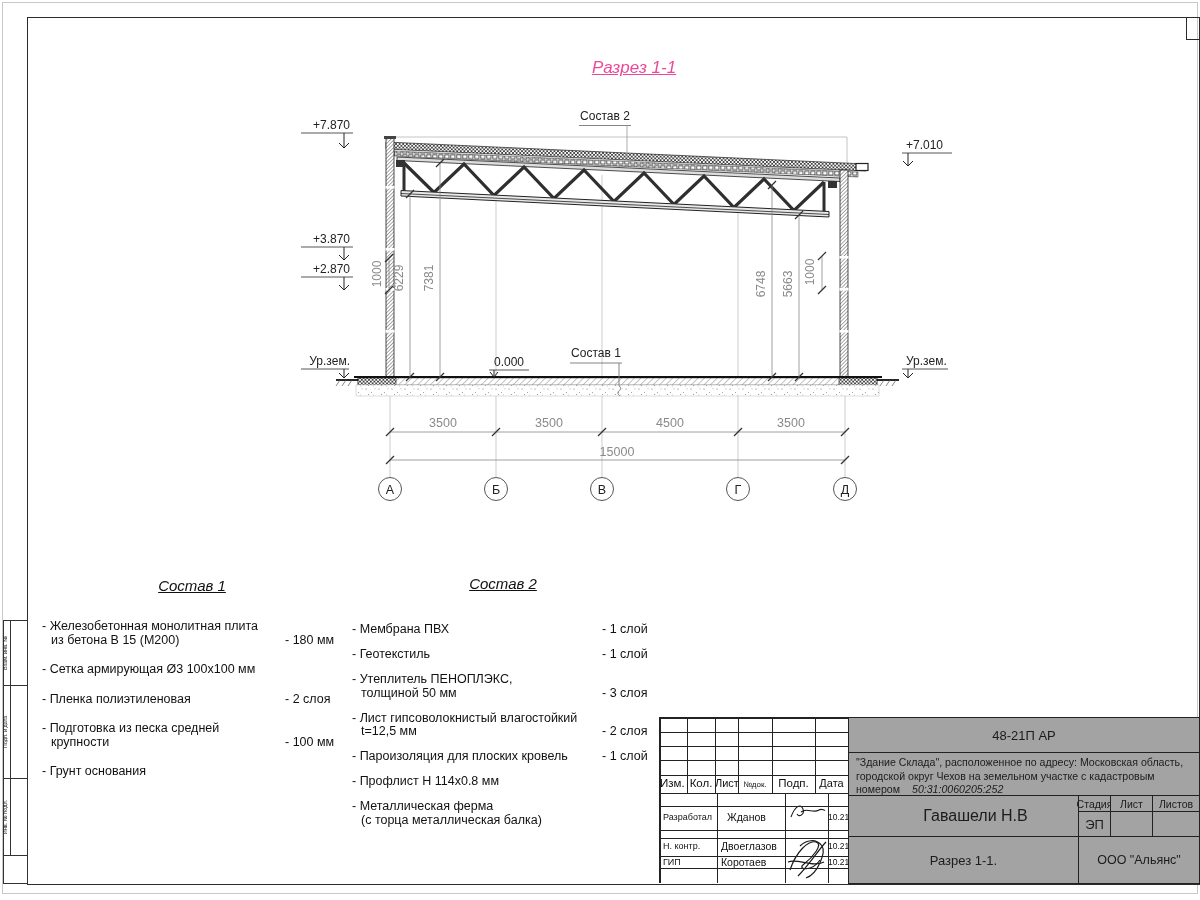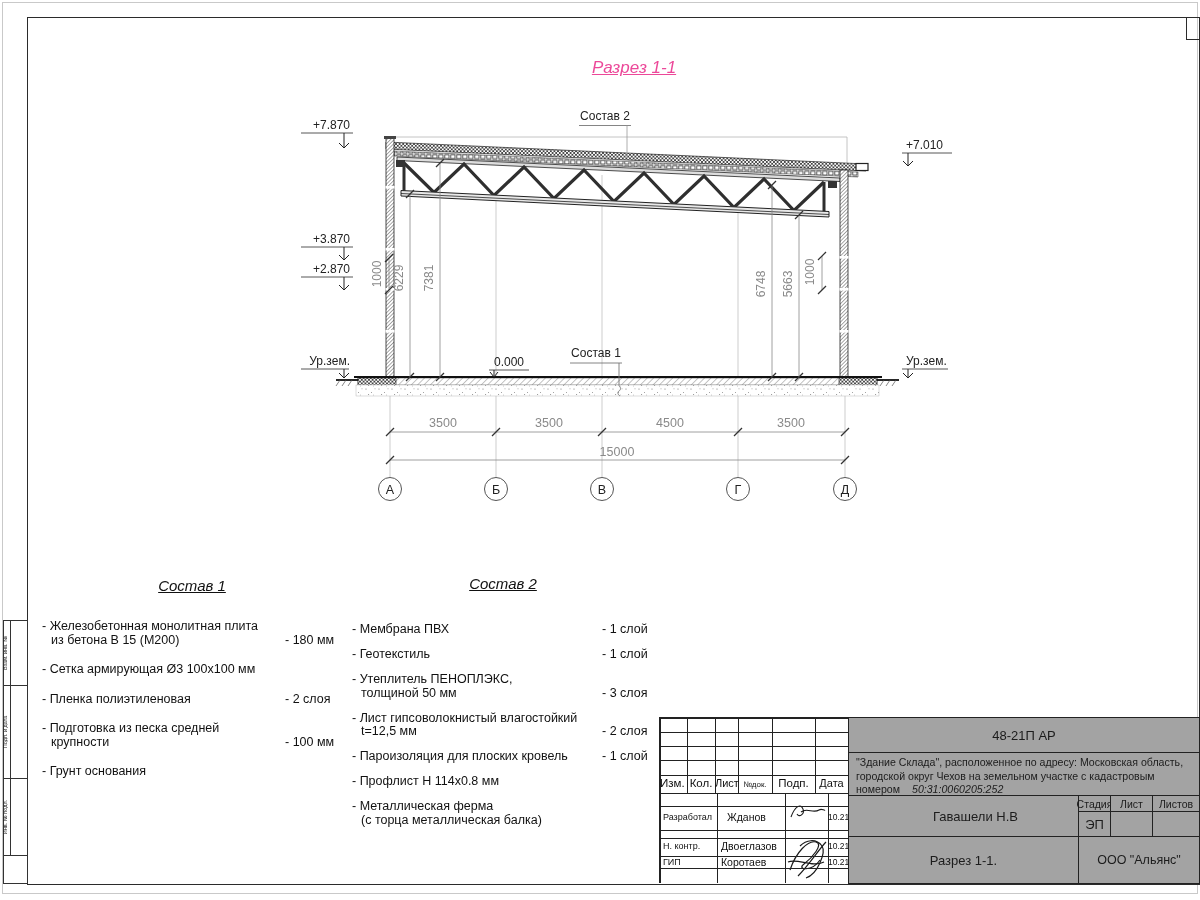--- a/index.html
+++ b/index.html
@@ -401,21 +401,21 @@
     <div class="tb-text" style="left:828px;top:857px;width:20px;text-align:center;font-size:8.5px;">10.21</div>
 
     <div class="cell" style="left:848px;top:717px;width:352px;height:36px;font-size:13px;">
       <span>48-21П АР</span>
     </div>
     <div class="cell addr" style="left:848px;top:752px;width:352px;height:44px;">
       <span>"Здание Склада", расположенное по адресу: Московская область,</span>
       <span>городской округ Чехов на земельном участке с кадастровым</span>
       <span><span class="pfx">номером</span><i>50:31:0060205:252</i></span>
     </div>
-    <div class="cell" style="left:848px;top:795px;width:255px;height:42px;font-size:13px;">
+    <div class="cell" style="left:848px;top:795px;width:255px;height:42px;font-size:16px;">
       <span>Гавашели Н.В</span>
     </div>
     <div class="cell" style="left:848px;top:836px;width:231px;height:48px;font-size:13px;">
       <span>Разрез 1-1.</span>
     </div>
     <div class="cell" style="left:1078px;top:795px;width:33px;height:17px;font-size:10.5px;">
       <span>Стадия</span>
     </div>
     <div class="cell" style="left:1110px;top:795px;width:43px;height:17px;font-size:10.5px;">
       <span>Лист</span>

